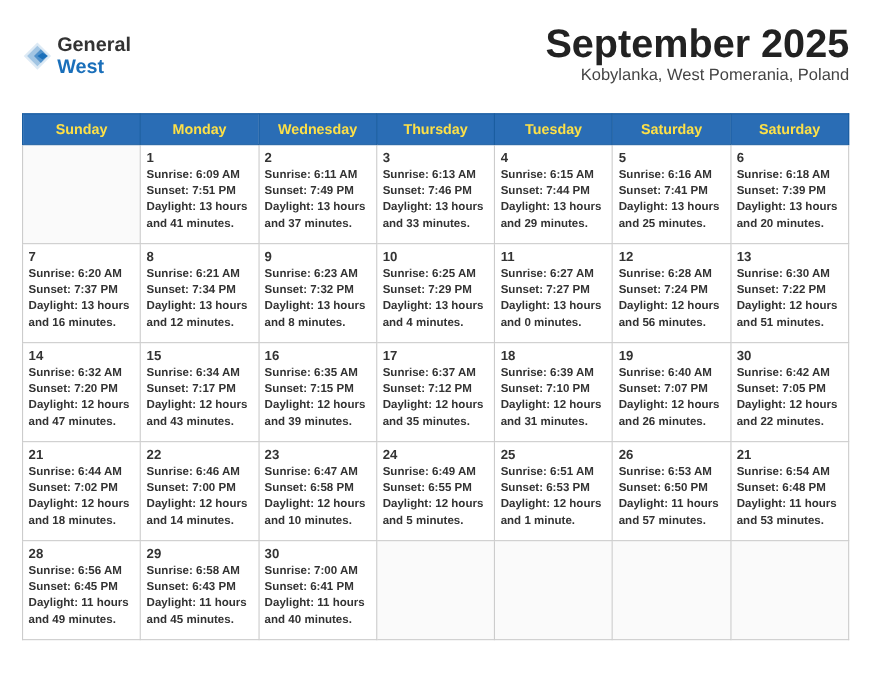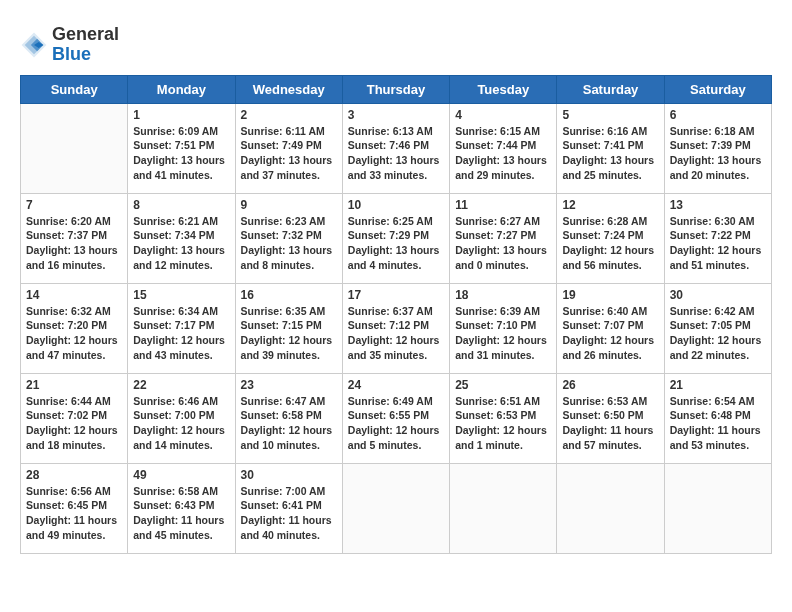--- a/index.html
+++ b/index.html
@@ -7,21 +7,21 @@
       font-family: Arial, sans-serif;
       background: #fff;
       width: 792px;
       min-height: 612px;
       padding: 20px;
     }
     .header {
       display: flex;
       justify-content: space-between;
       align-items: center;
-      margin-bottom: 10px;
+      margin-bottom: 26px;
     }
     .logo {
       display: flex;
       align-items: center;
       margin-top: 5px;
     }
     .logo-text {
       font-size: 18px;
       font-weight: bold;
       line-height: 1.1;
@@ -47,21 +47,21 @@
       font-size: 15px;
       color: #444;
     }
     .calendar {
       width: 100%;
       border-collapse: collapse;
       border: 1px solid #ccc;
     }
     .calendar th {
       background-color: #2a6db5;
-      color: #ffffff;
+      color: #fde047;
       padding: 6px 4px;
       font-size: 13px;
       text-align: center;
       border: 1px solid #1a5da0;
     }
     .calendar td {
       vertical-align: top;
       border: 1px solid #ccc;
       padding: 4px 5px;
       width: calc(100% / 7);
@@ -92,22 +92,26 @@
 <div class="header">
   <div class="logo">
     <svg class="logo-icon" viewBox="0 0 36 36" width="36" height="36">
       <polygon points="18,2 34,18 18,34 2,18" fill="#1a6fba" opacity="0.15"></polygon>
       <polygon points="18,6 30,18 18,30 6,18" fill="#1a6fba" opacity="0.3"></polygon>
       <polygon points="22,10 30,18 22,26 14,18" fill="#1a6fba" opacity="0.6"></polygon>
       <polygon points="24,14 30,18 24,22 18,18" fill="#1a6fba"></polygon>
     </svg>
     <div class="logo-text">
       <div><span class="general">General</span></div>
-      <div><span class="blue">Blue</span></div>
+      <div><span class="blue">West</span></div>
     </div>
+  </div>
+  <div class="title-block">
+    <div class="month-title">September 2025</div>
+    <div class="location">Kobylanka, West Pomerania, Poland</div>
   </div>
 </div>
 
 <table class="calendar">
   <thead>
     <tr id="days-header">
         <th>Sunday</th>
         <th>Monday</th>
         <th>Wednesday</th>
         <th>Thursday</th>
@@ -233,21 +237,21 @@
           <span class="day-num">21</span>
           <div class="day-info">Sunrise: 6:54 AM<br>Sunset: 6:48 PM<br>Daylight: 11 hours<br>and 53 minutes.</div>
         </td>
       </tr>
       <tr class="week-row">
         <td>
           <span class="day-num">28</span>
           <div class="day-info">Sunrise: 6:56 AM<br>Sunset: 6:45 PM<br>Daylight: 11 hours<br>and 49 minutes.</div>
         </td>
         <td>
-          <span class="day-num">49</span>
+          <span class="day-num">29</span>
           <div class="day-info">Sunrise: 6:58 AM<br>Sunset: 6:43 PM<br>Daylight: 11 hours<br>and 45 minutes.</div>
         </td>
         <td>
           <span class="day-num">30</span>
           <div class="day-info">Sunrise: 7:00 AM<br>Sunset: 6:41 PM<br>Daylight: 11 hours<br>and 40 minutes.</div>
         </td>
         <td class="empty"></td>
         <td class="empty"></td>
         <td class="empty"></td>
         <td class="empty"></td>

